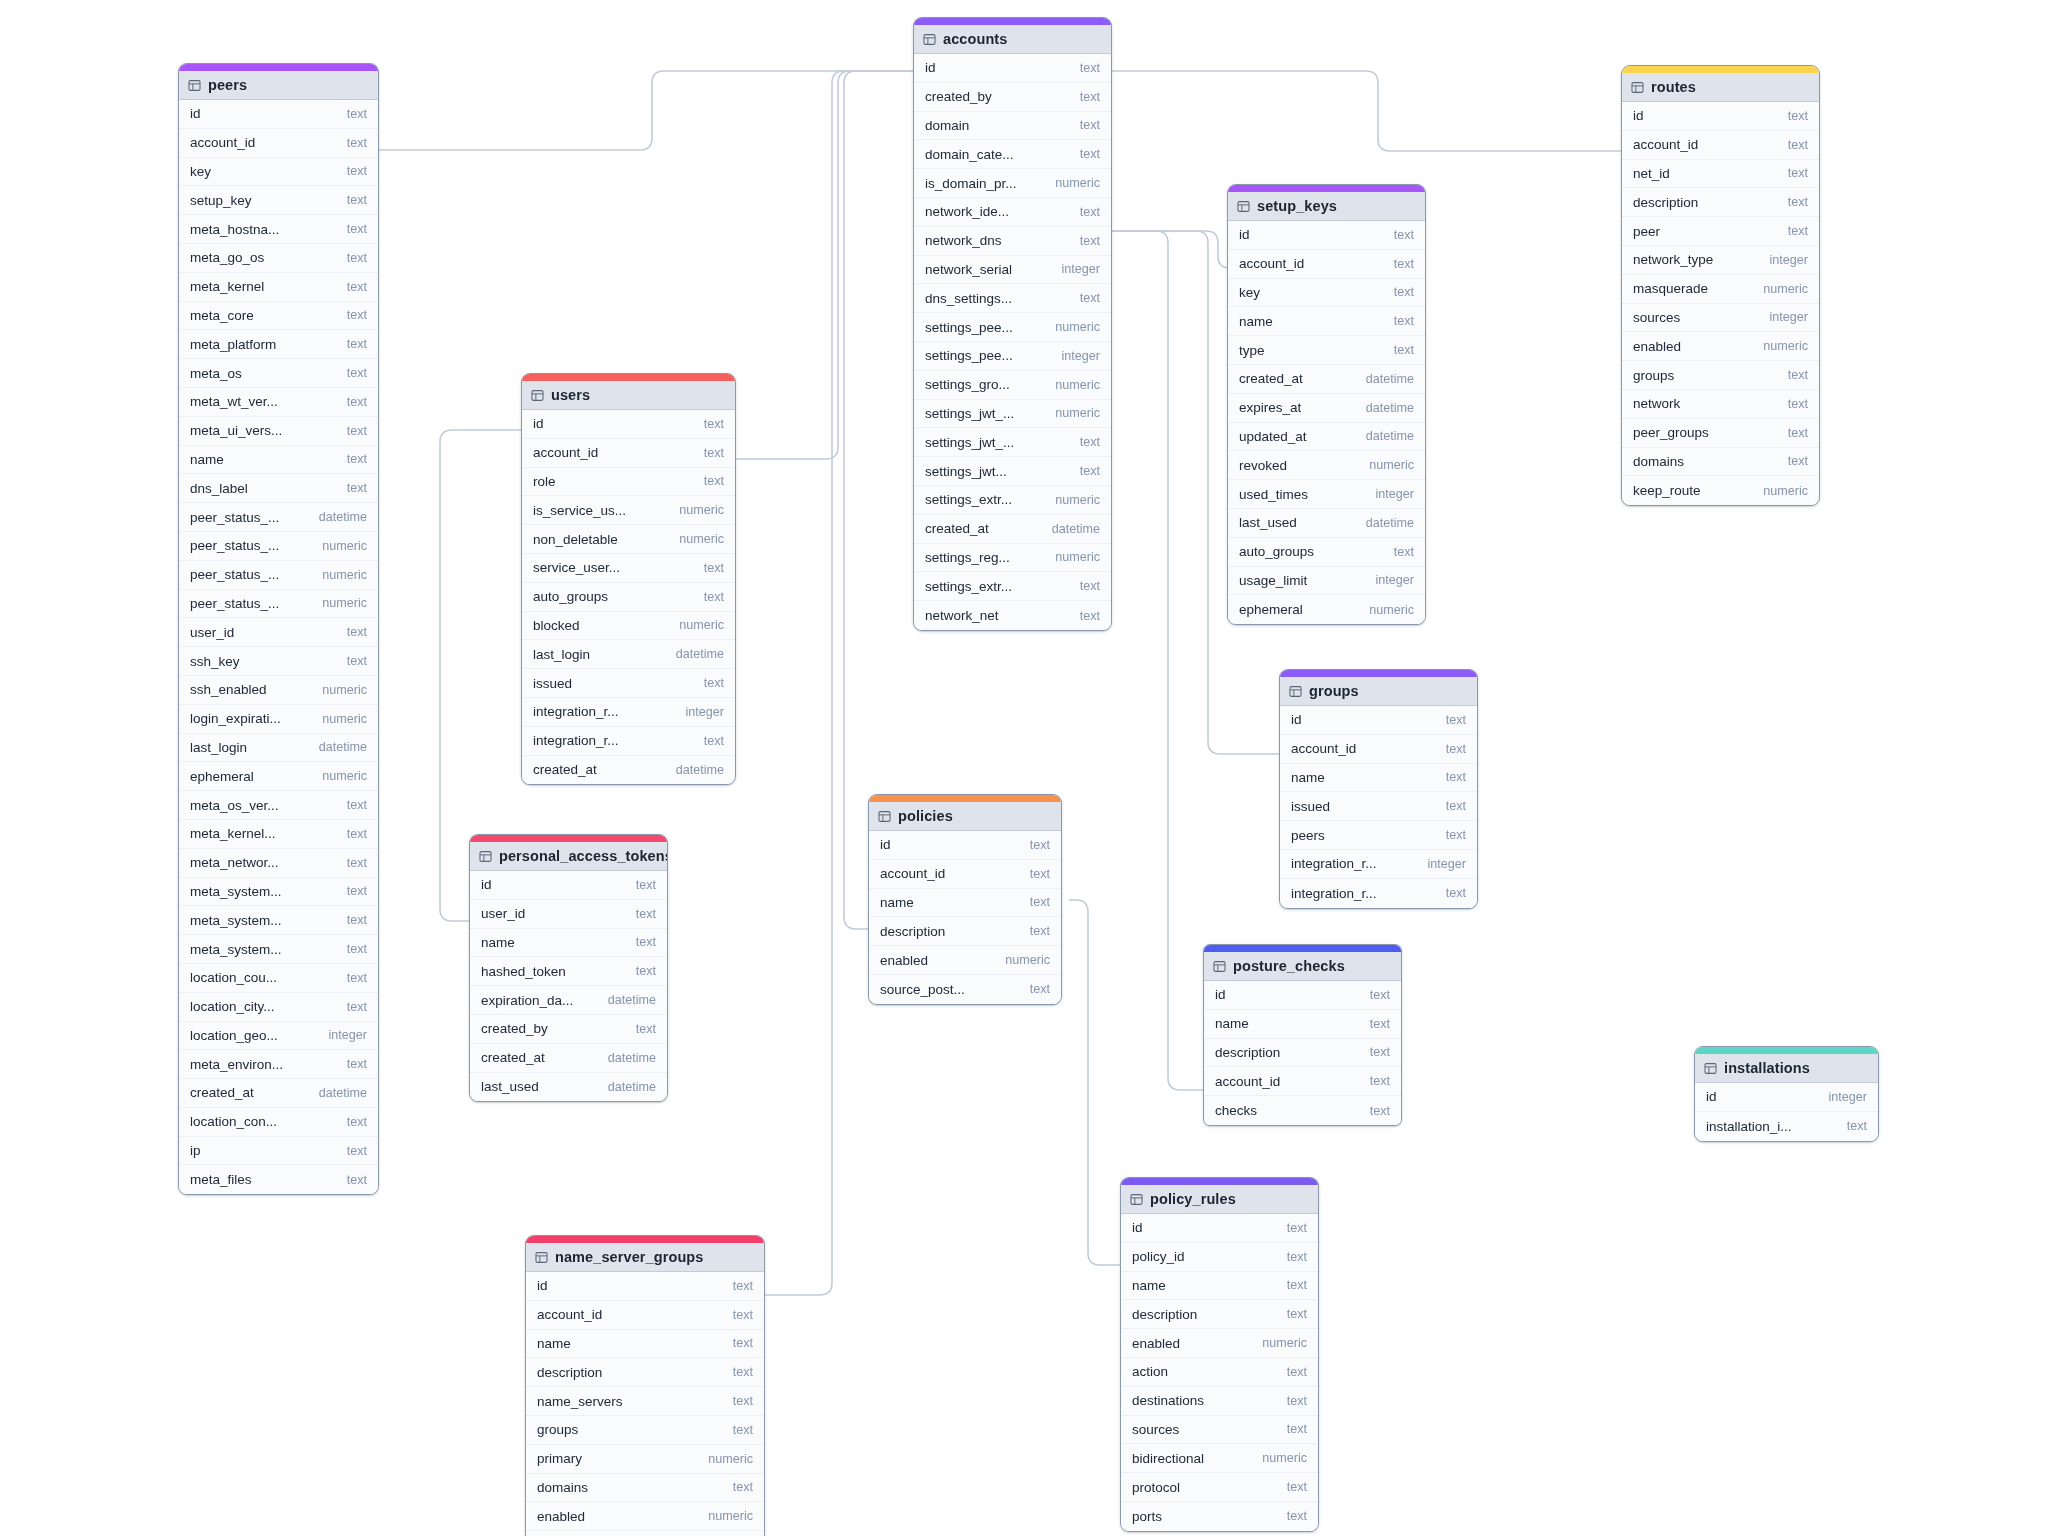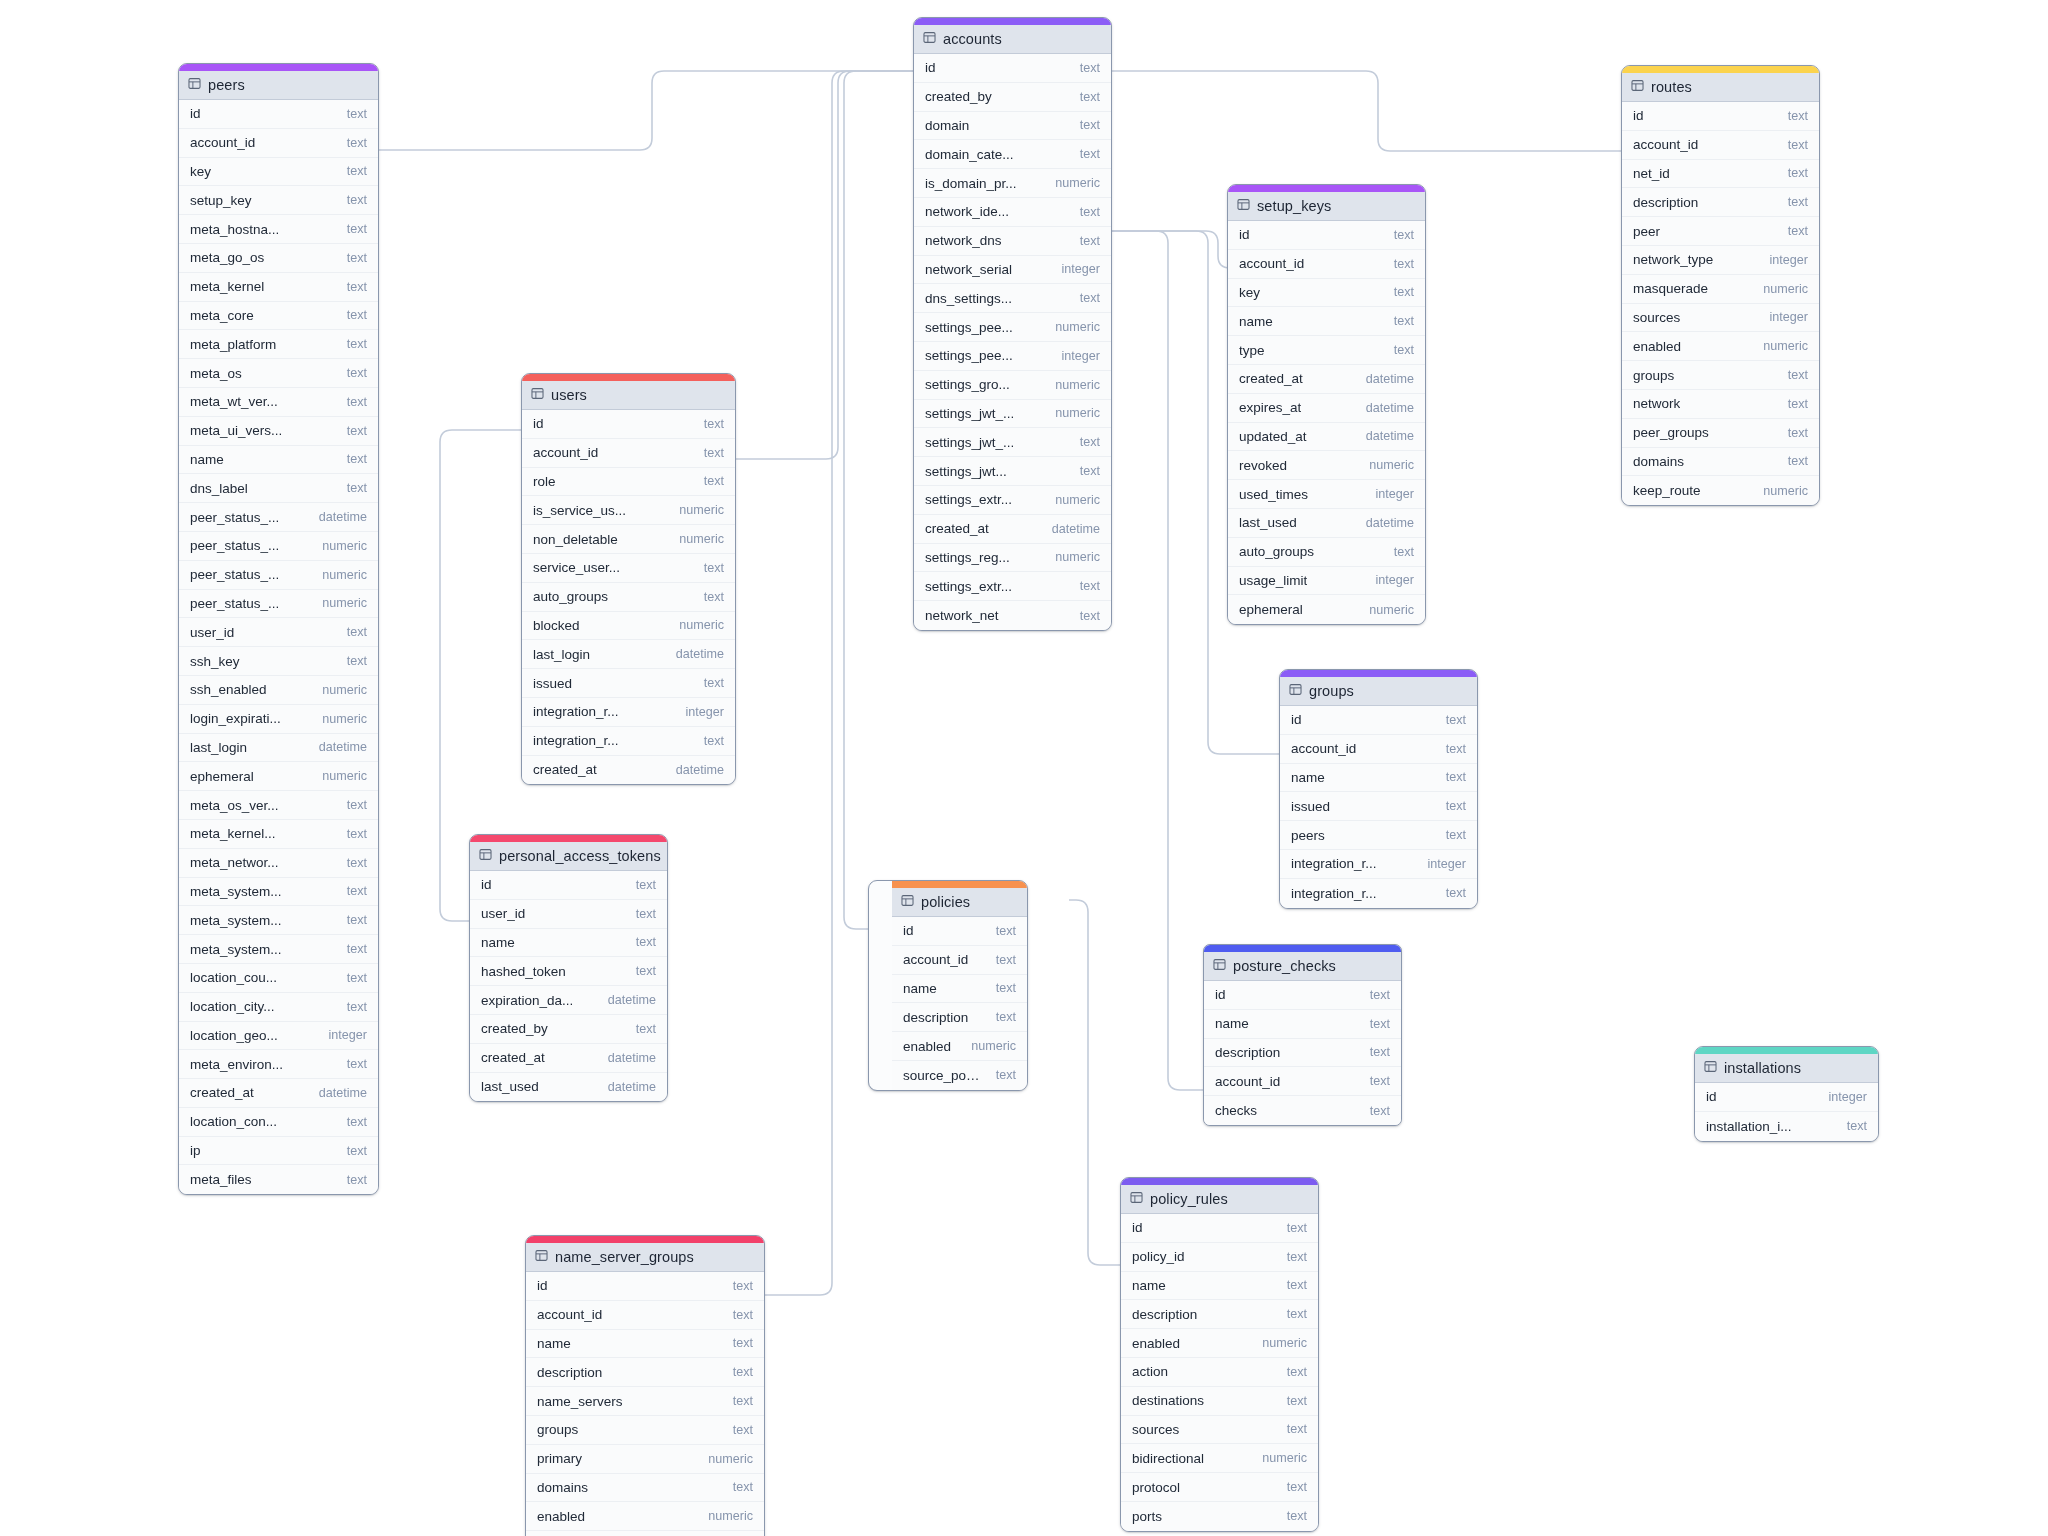--- a/index.html
+++ b/index.html
@@ -31,27 +31,27 @@
     border-radius: 9px;
     box-shadow: 0 1px 3px rgba(30,41,59,0.16), 0 1px 1px rgba(30,41,59,0.10);
     overflow: hidden;
   }
   .accent-bar {
     height: 7px;
     width: 100%;
   }
   .table-header {
     display: flex;
-    align-items: flex-start;
+    align-items: center;
     gap: 7px;
     padding: 6px 10px 6px 9px;
     background: #dfe4ec;
     border-bottom: 1px solid #c3cbd8;
     font-size: 14.5px;
-    font-weight: normal;
+    font-weight: bold;
     color: #1d2533;
     letter-spacing: 0.1px;
     white-space: nowrap;
   }
   .tbl-icon {
     flex: 0 0 auto;
     width: 13px; height: 13px;
     display: block;
   }
   .col-row {
@@ -518,21 +518,21 @@
       </div>
       <div class="col-row">
         <span class="col-name">settings_extr...</span>
         <span class="col-type">text</span>
       </div>
       <div class="col-row">
         <span class="col-name">network_net</span>
         <span class="col-type">text</span>
       </div>
     </div>
-    <div class="table-card" style="left: 868px; top: 880px; width: 160px; padding-left: 23px;">
+    <div class="table-card" style="left: 868px; top: 794px; width: 194px;">
       <div class="accent-bar" style="background: rgb(247, 145, 78);"></div>
       <div class="table-header">
         <span style="display: flex;">
           <svg class="tbl-icon" viewBox="0 0 16 16" aria-hidden="true">
             <rect x="1.2" y="2" width="13.6" height="12" rx="1.6" fill="none" stroke="#5b6678" stroke-width="1.3"></rect>
             <line x1="1.2" y1="6" x2="14.8" y2="6" stroke="#5b6678" stroke-width="1.2"></line>
             <line x1="6" y1="6" x2="6" y2="14" stroke="#5b6678" stroke-width="1.2"></line>
           </svg>
         </span>
         <span>policies</span>

